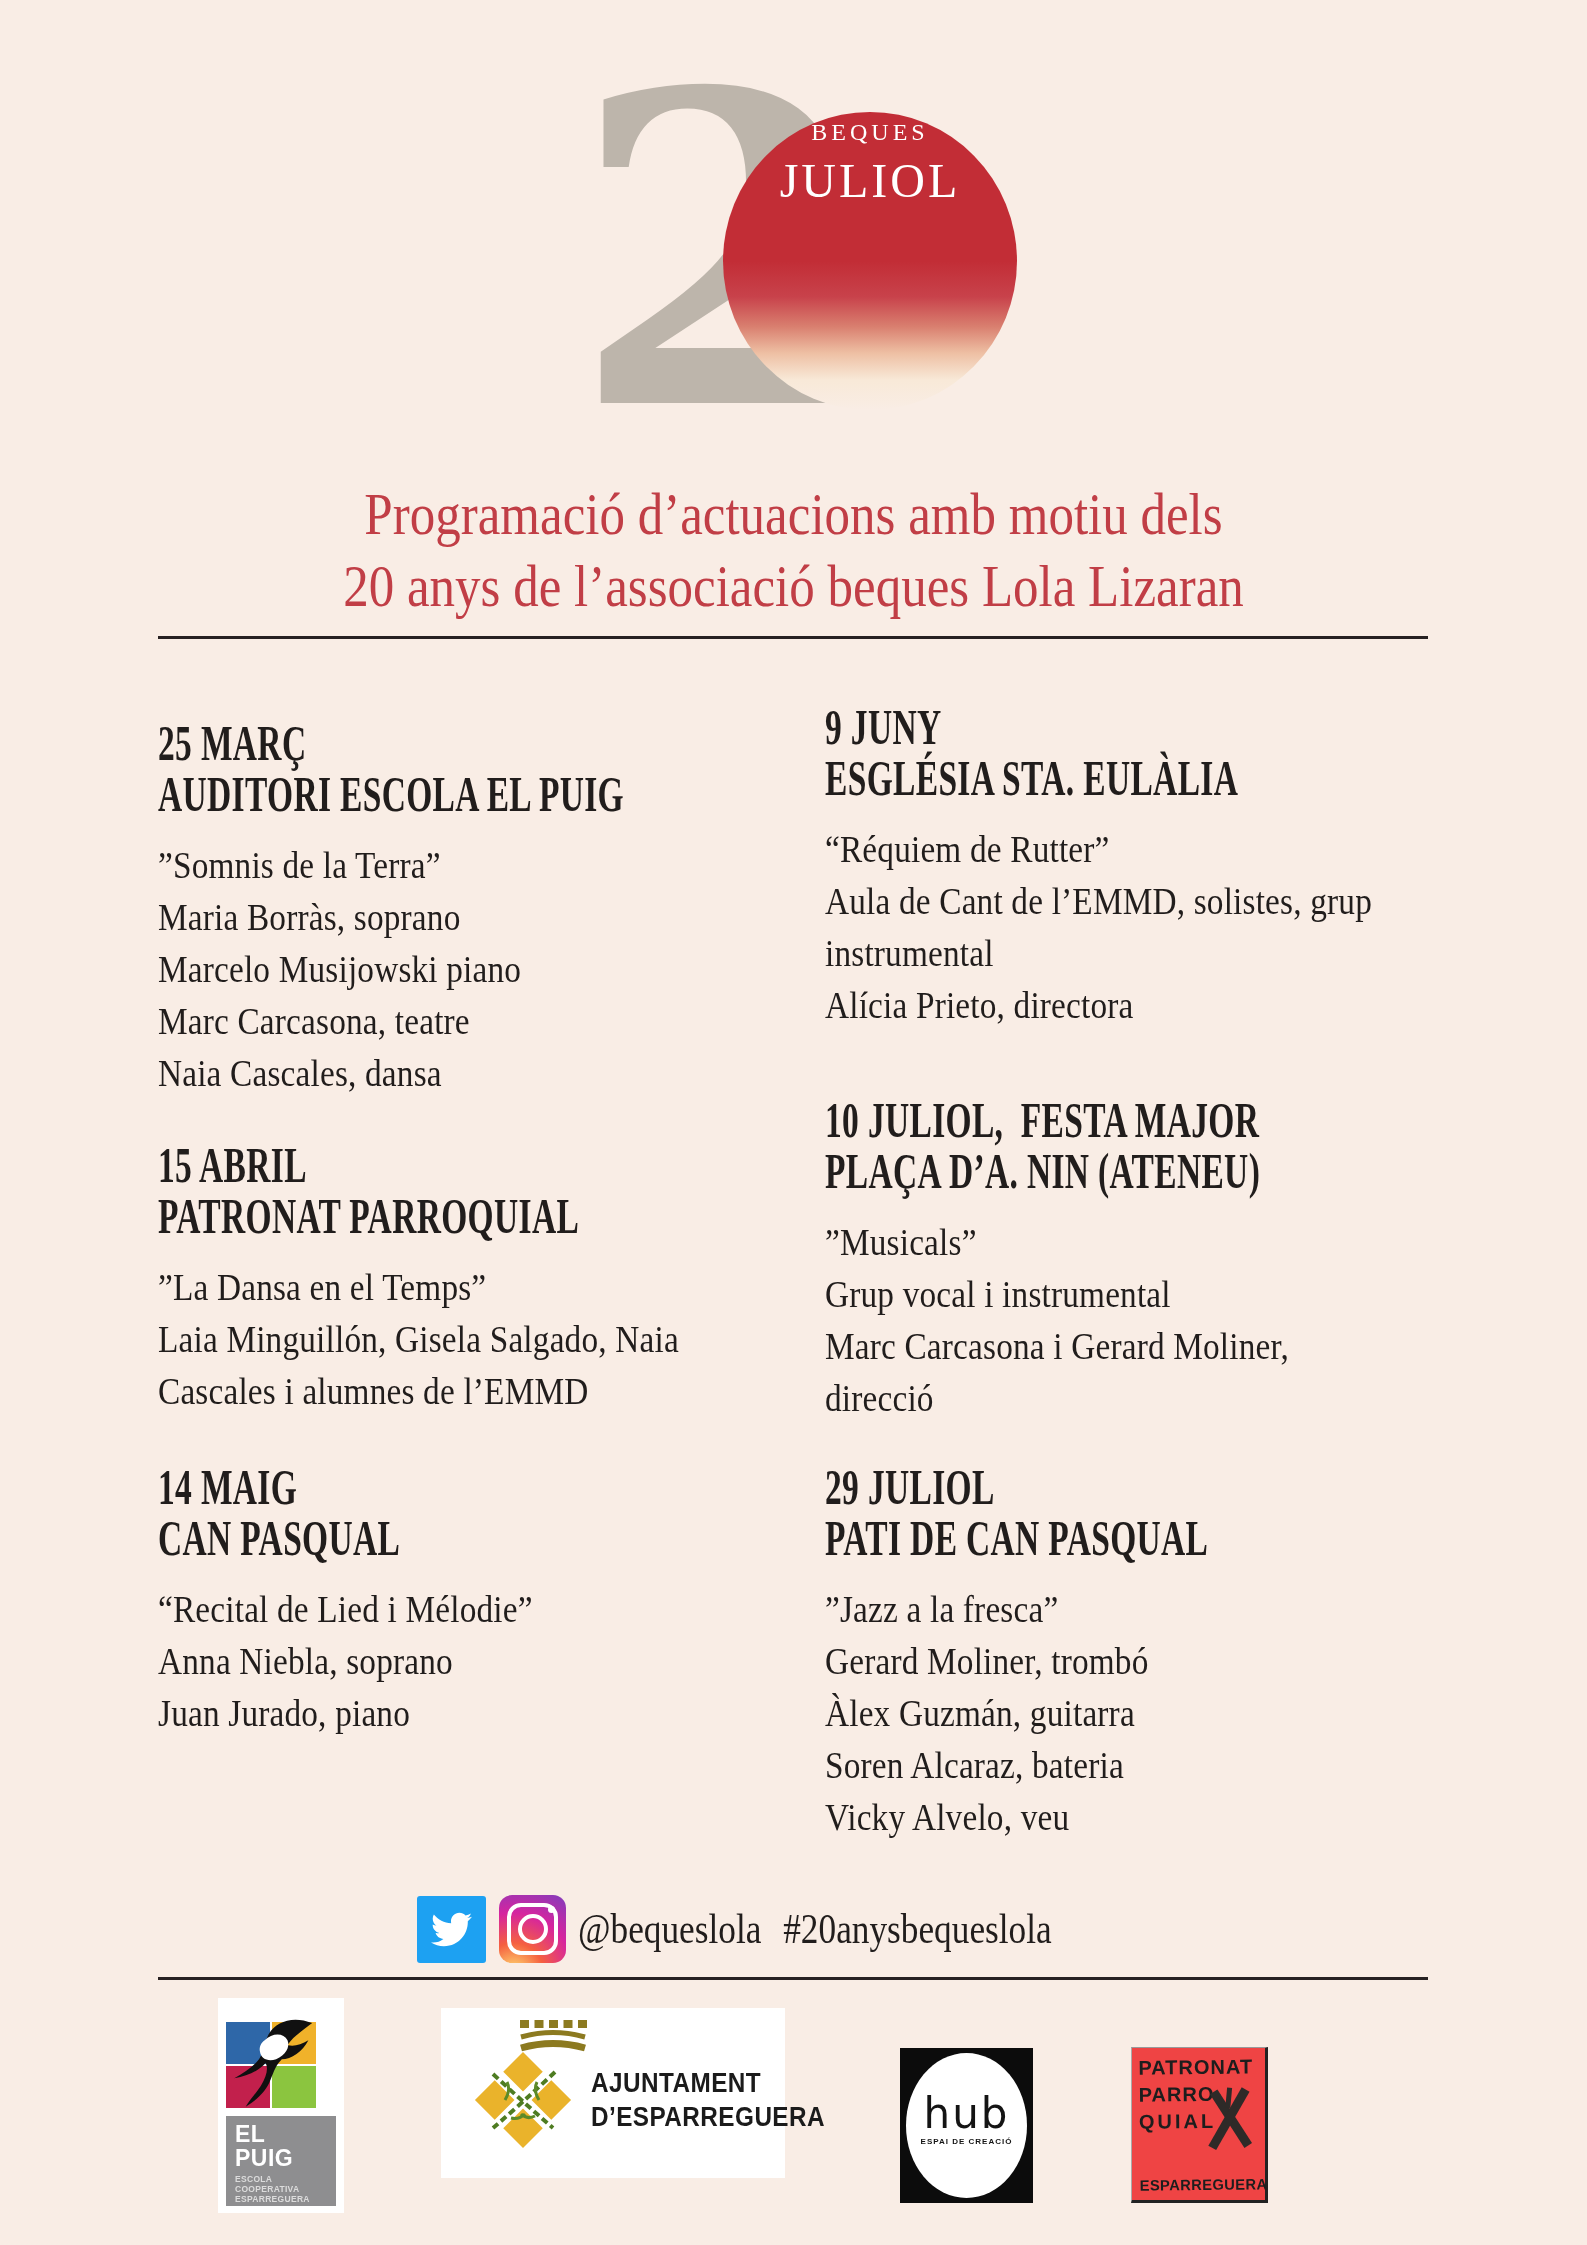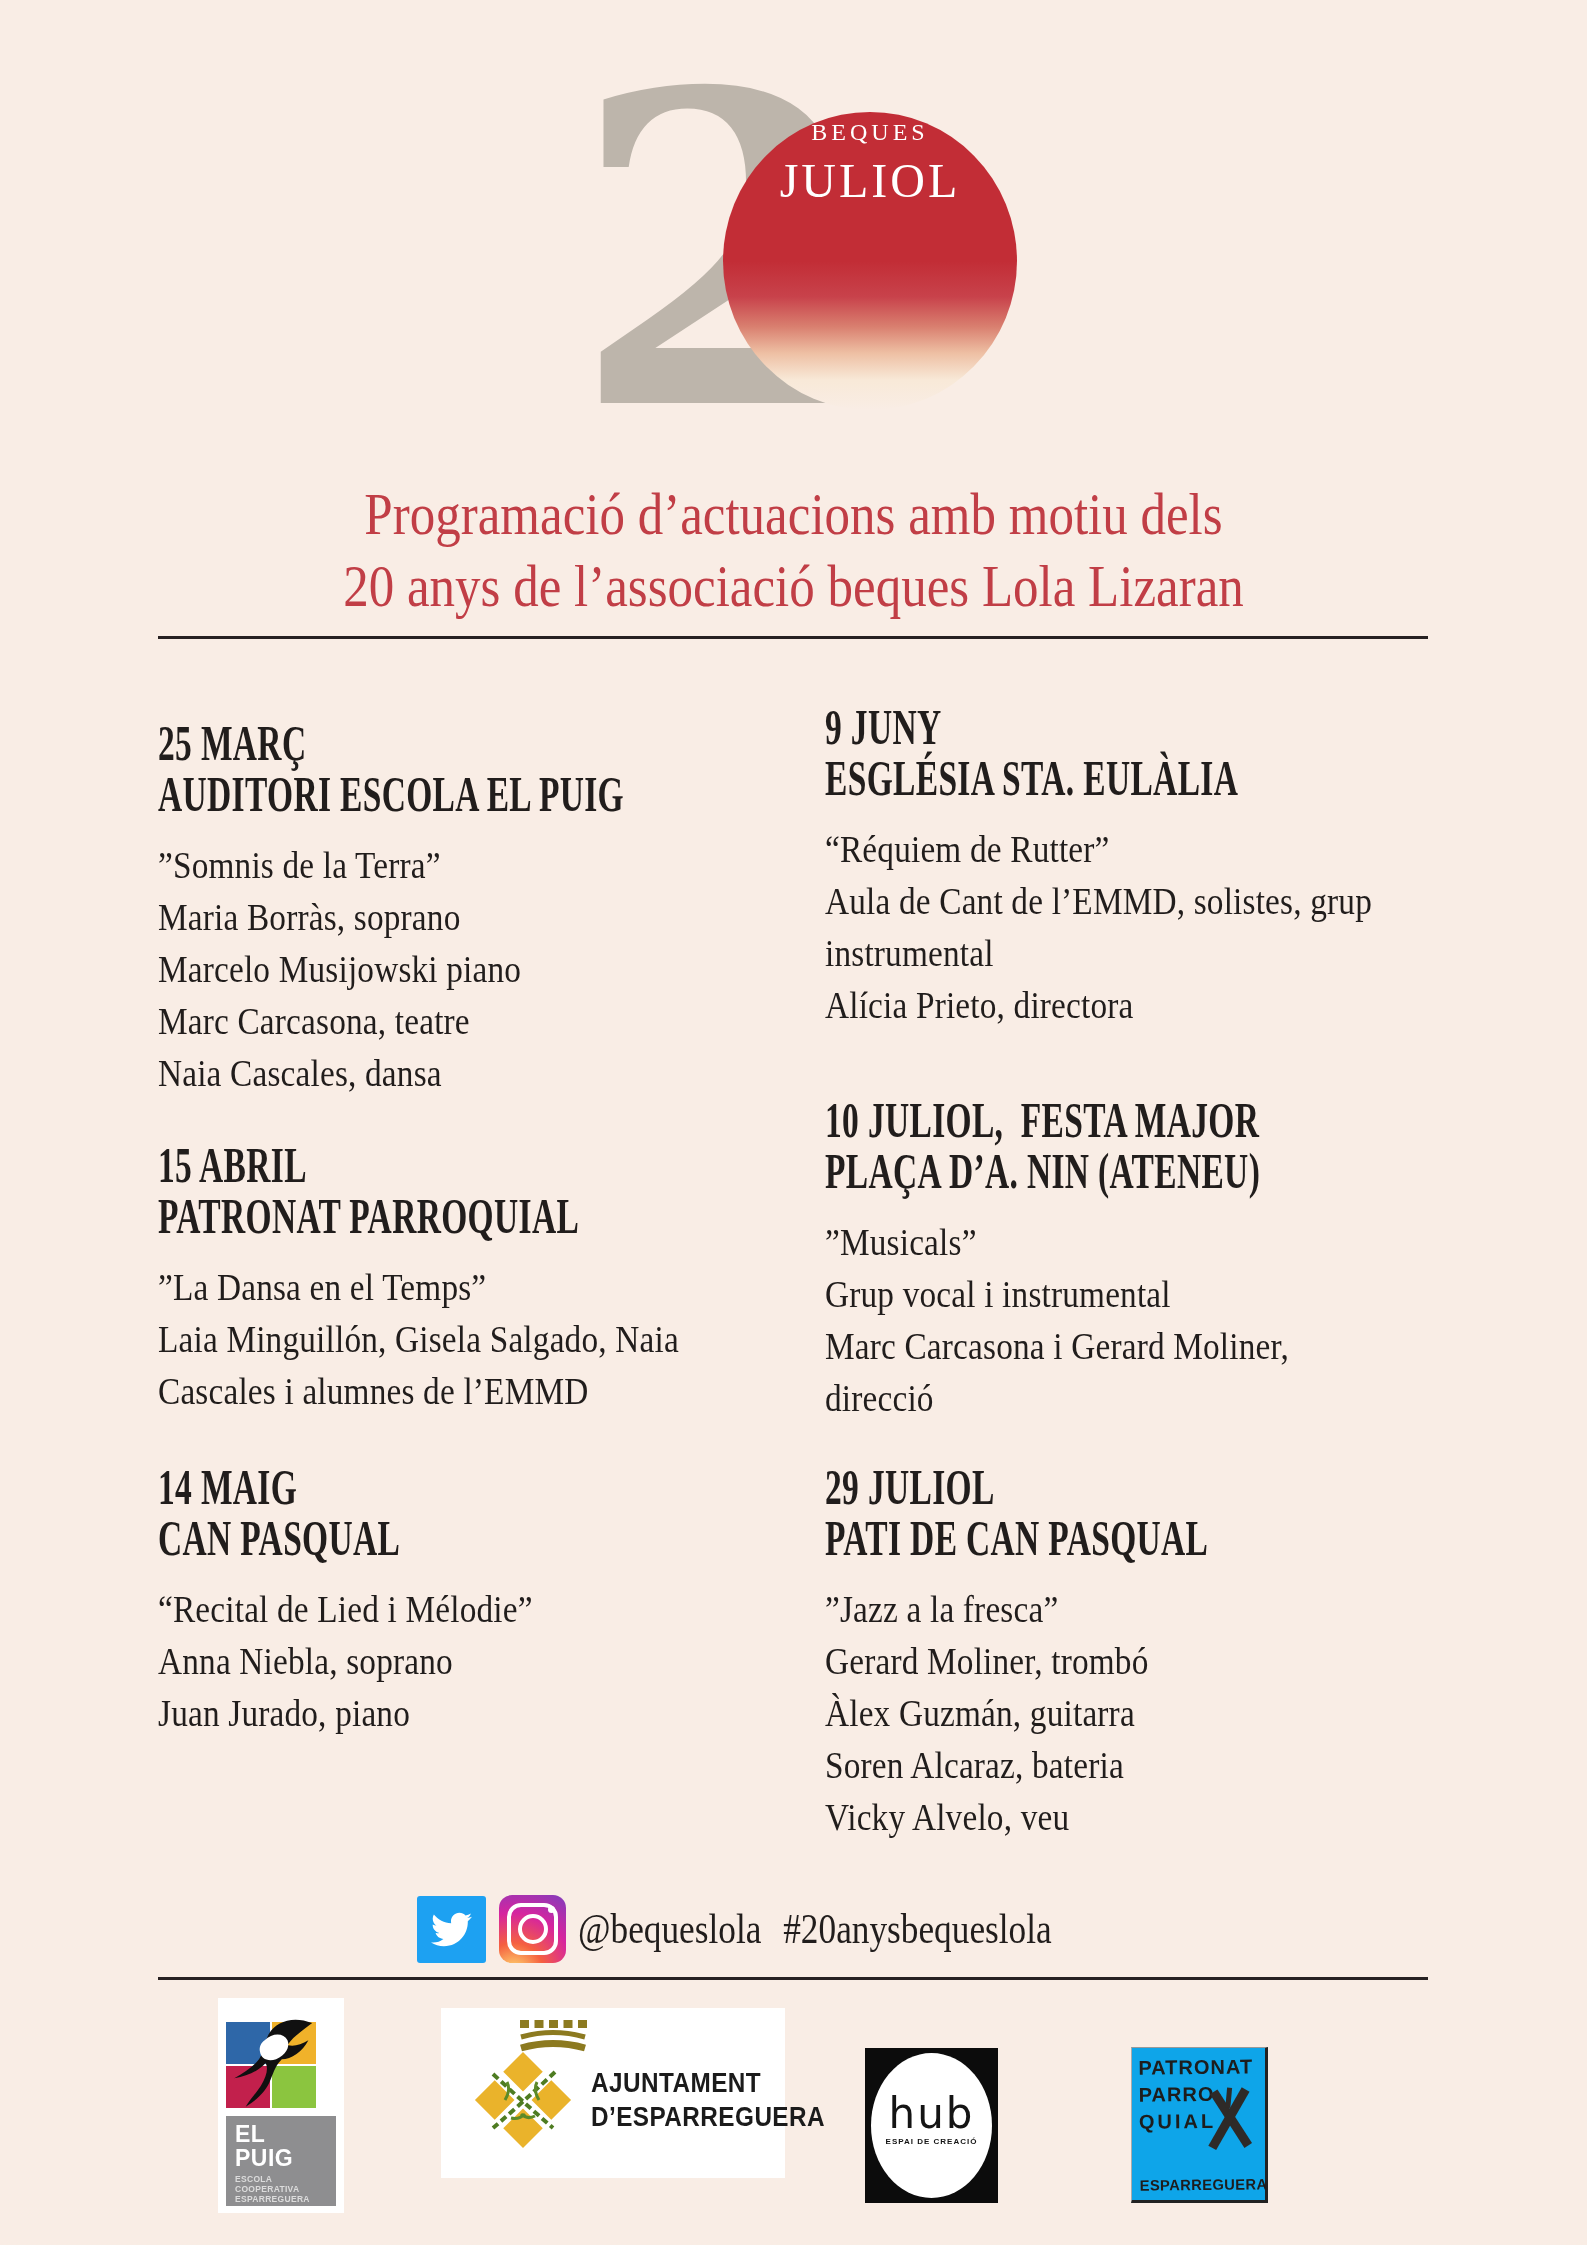--- a/index.html
+++ b/index.html
@@ -69,21 +69,21 @@
   .aj-diamond{position:absolute;left:48px;top:58px;width:68px;height:68px;background:#eab32b;transform:rotate(45deg);}
   .aj-bar{position:absolute;left:36px;top:86px;width:92px;height:12px;background:#ffffff;}
   .aj-bar1{transform:rotate(45deg);}
   .aj-bar2{transform:rotate(-45deg);}
   .aj-sprigs{position:absolute;left:34px;top:44px;width:96px;height:96px;}
   .aj-text{
     position:absolute;left:150px;top:58px;font-family:"Liberation Sans",sans-serif;
     font-weight:bold;font-size:27px;line-height:34px;color:#1b1b1b;
     transform:scaleX(0.9);transform-origin:left top;letter-spacing:0.5px;
   }
-  .sp-hub{left:865px;top:2048px;width:133px;height:155px;background:#0c0c0c;text-decoration:underline;}
+  .sp-hub{left:900px;top:2048px;width:133px;height:155px;background:#0c0c0c;text-decoration:underline;}
   .hub-ellipse{position:absolute;left:6px;top:5px;right:6px;bottom:5px;background:#ffffff;border-radius:50%;text-align:center;}
   .hub-name{margin-top:40px;font-family:"DejaVu Sans",sans-serif;font-size:42px;line-height:42px;color:#141414;letter-spacing:2px;}
   .hub-sub{margin-top:2px;font-family:"Liberation Sans",sans-serif;font-weight:bold;font-size:8px;letter-spacing:1px;color:#141414;}
   .sp-patronat{
     left:1131px;top:2047px;width:137px;height:156px;background:#fbfaf6;box-sizing:border-box;
     border-top:1px solid #999;border-left:1px solid #aaa;border-right:3px solid #222;border-bottom:3px solid #222;
   }
   .pt-inner{position:absolute;left:7px;top:6px;right:5px;bottom:5px;transform:rotate(-0.6deg);font-family:"Liberation Sans",sans-serif;font-weight:bold;color:#1d1d1d;}
   .pt-line{font-size:20px;line-height:27px;letter-spacing:1px;}
   .pt-quial{letter-spacing:3px;}
@@ -250,21 +250,21 @@
     </div>
   </div>
 
   <div class="sponsor sp-hub" style="background:#0c0c0c;">
     <div class="hub-ellipse">
       <div class="hub-name">hub</div>
       <div class="hub-sub">ESPAI DE CREACIÓ</div>
     </div>
   </div>
 
-  <div class="sponsor sp-patronat" style="background:#0ea5e9;padding-left:20px;">
+  <div class="sponsor sp-patronat" style="background:#ef4444;padding-left:20px;">
     <div class="pt-inner">
       <div class="pt-line">PATRONAT</div>
       <div class="pt-line">PARRO-</div>
       <div class="pt-line pt-quial">QUIAL</div>
       <div class="pt-big">ESPARREGUERA</div>
       <svg class="pt-x" viewBox="0 0 56 66">
         <path d="M12 6 L46 60" stroke="#2e2a28" stroke-width="9"></path>
         <path d="M44 4 L10 62" stroke="#2e2a28" stroke-width="9"></path>
         <path d="M28 2 L26 22" stroke="#2e2a28" stroke-width="5"></path>
       </svg>

